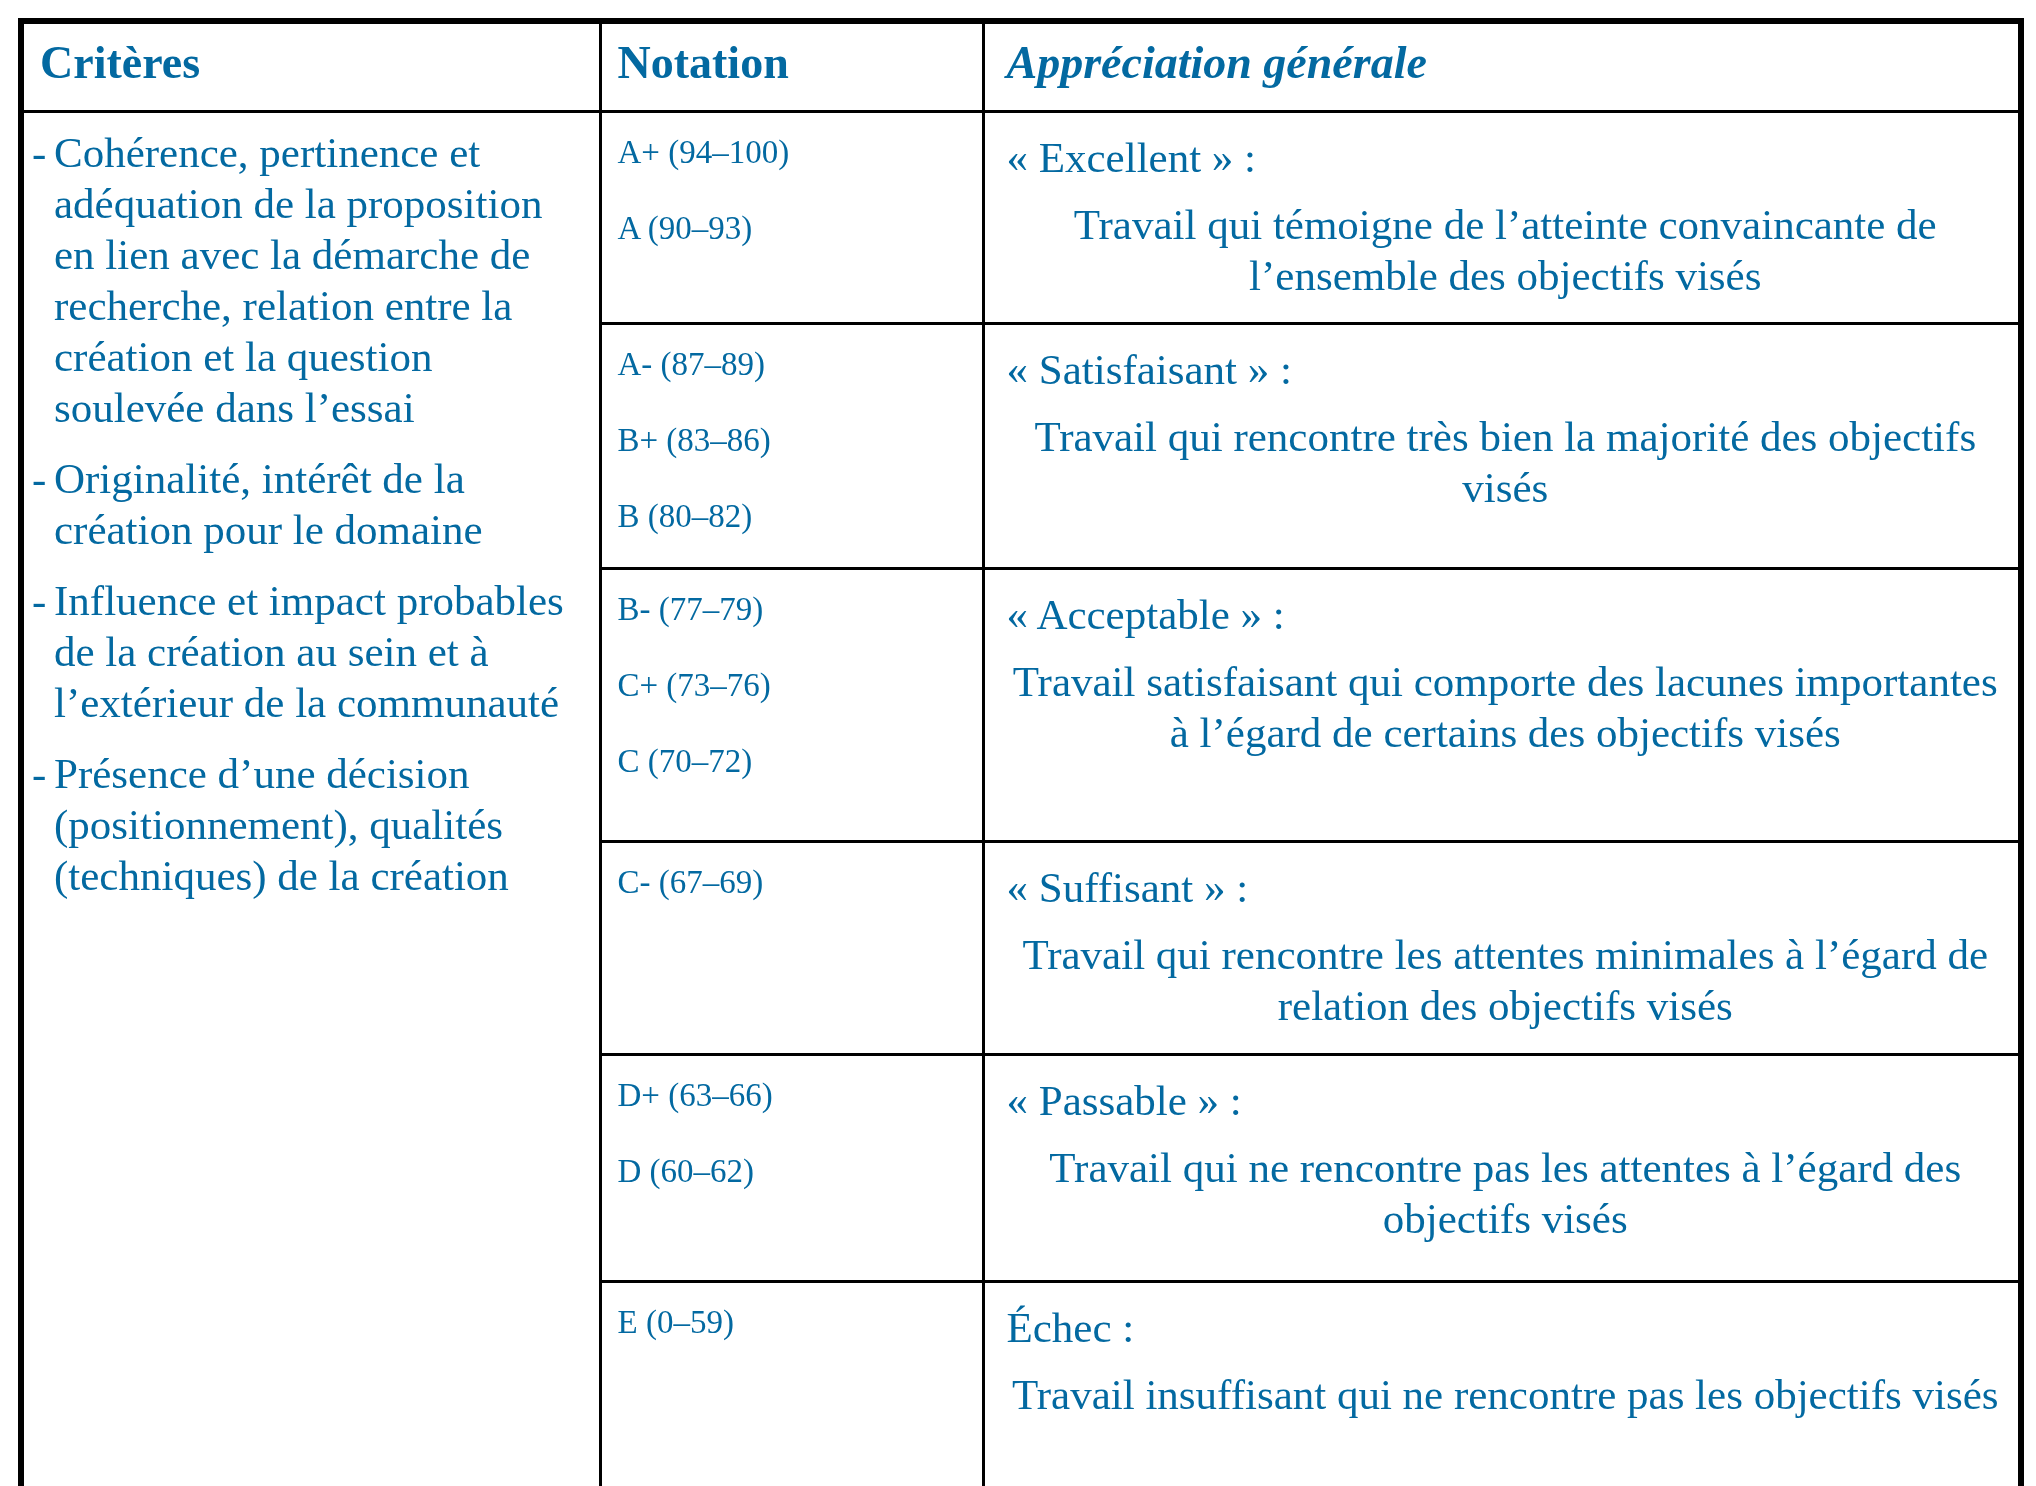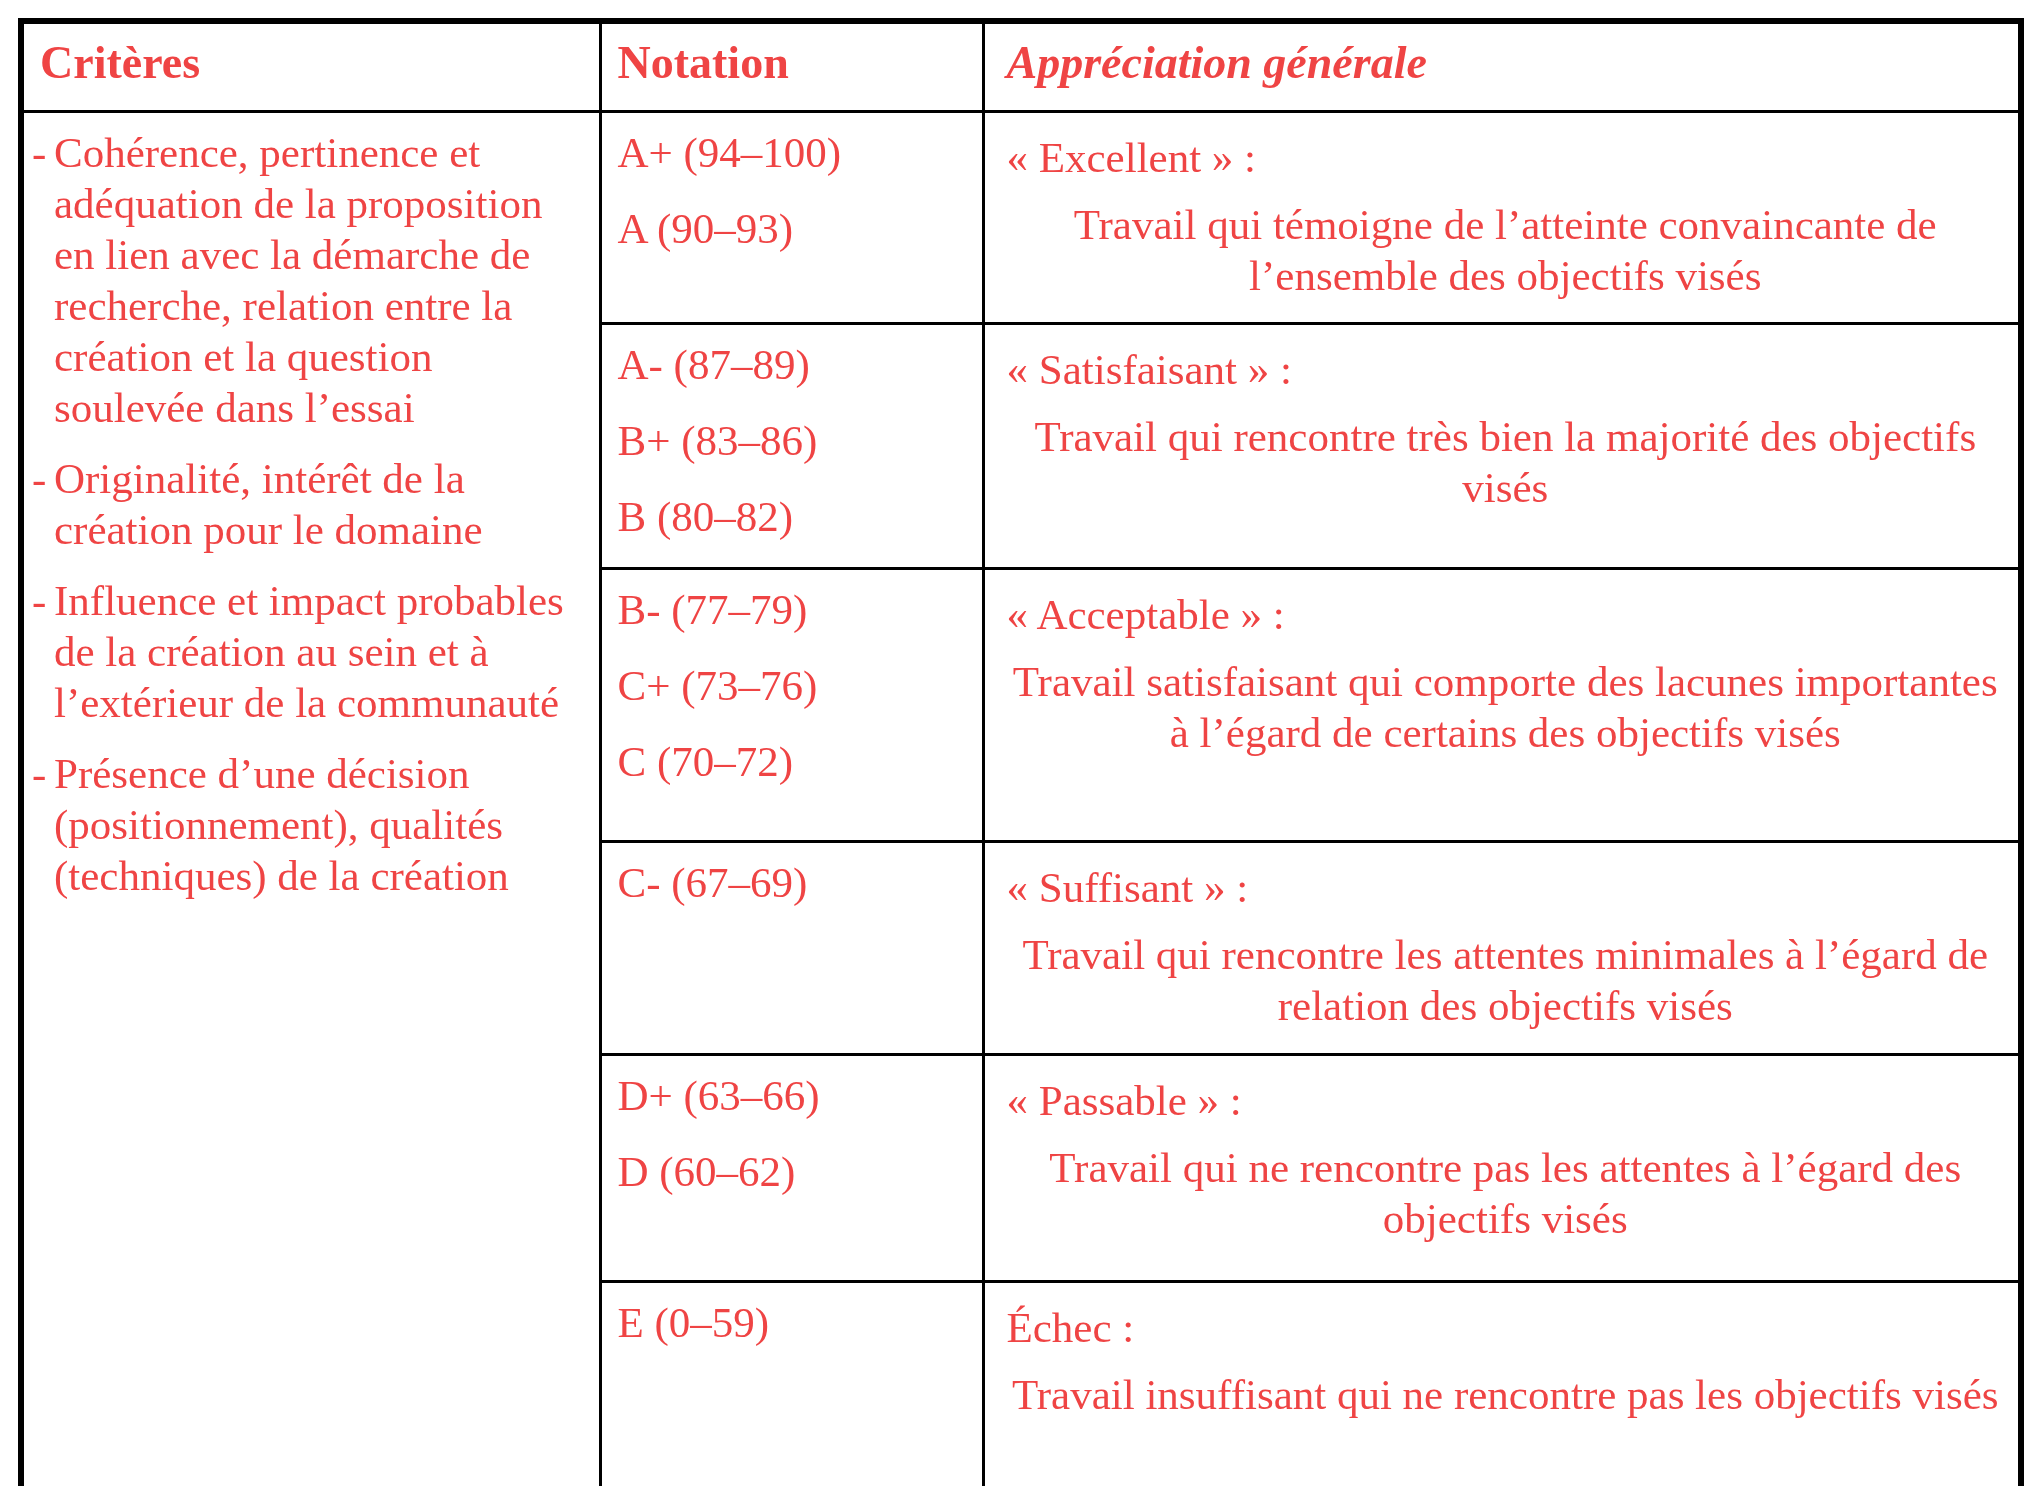--- a/index.html
+++ b/index.html
@@ -6,21 +6,21 @@
     margin: 0;
     padding: 0;
     background: #ffffff;
   }
   .page {
     position: relative;
     width: 2036px;
     height: 1486px;
     background: #ffffff;
     font-family: "Liberation Serif", "DejaVu Serif", serif;
-    color: #ef4444;
+    color: #0369a1;
     overflow: hidden;
   }
   table.rubric {
     position: absolute;
     left: 18px;
     top: 18px;
     width: 2000px;
     height: 1450px;
     border-collapse: collapse;
     table-layout: fixed;
@@ -67,21 +67,21 @@
   }
   .crit-bullet {
     flex: 0 0 22px;
     width: 22px;
   }
   .crit-text {
     flex: 1 1 auto;
   }
 
   td.notation-cell {
-    font-size: 43px;
+    font-size: 33px;
     line-height: 51px;
     padding: 14px 6px 0 16px;
     white-space: nowrap;
   }
   .notation-entry { margin: 0 0 25px 0; }
 
   td.appreciation-cell {
     font-size: 43px;
     line-height: 51px;
     padding: 19px 14px 0 22px;

